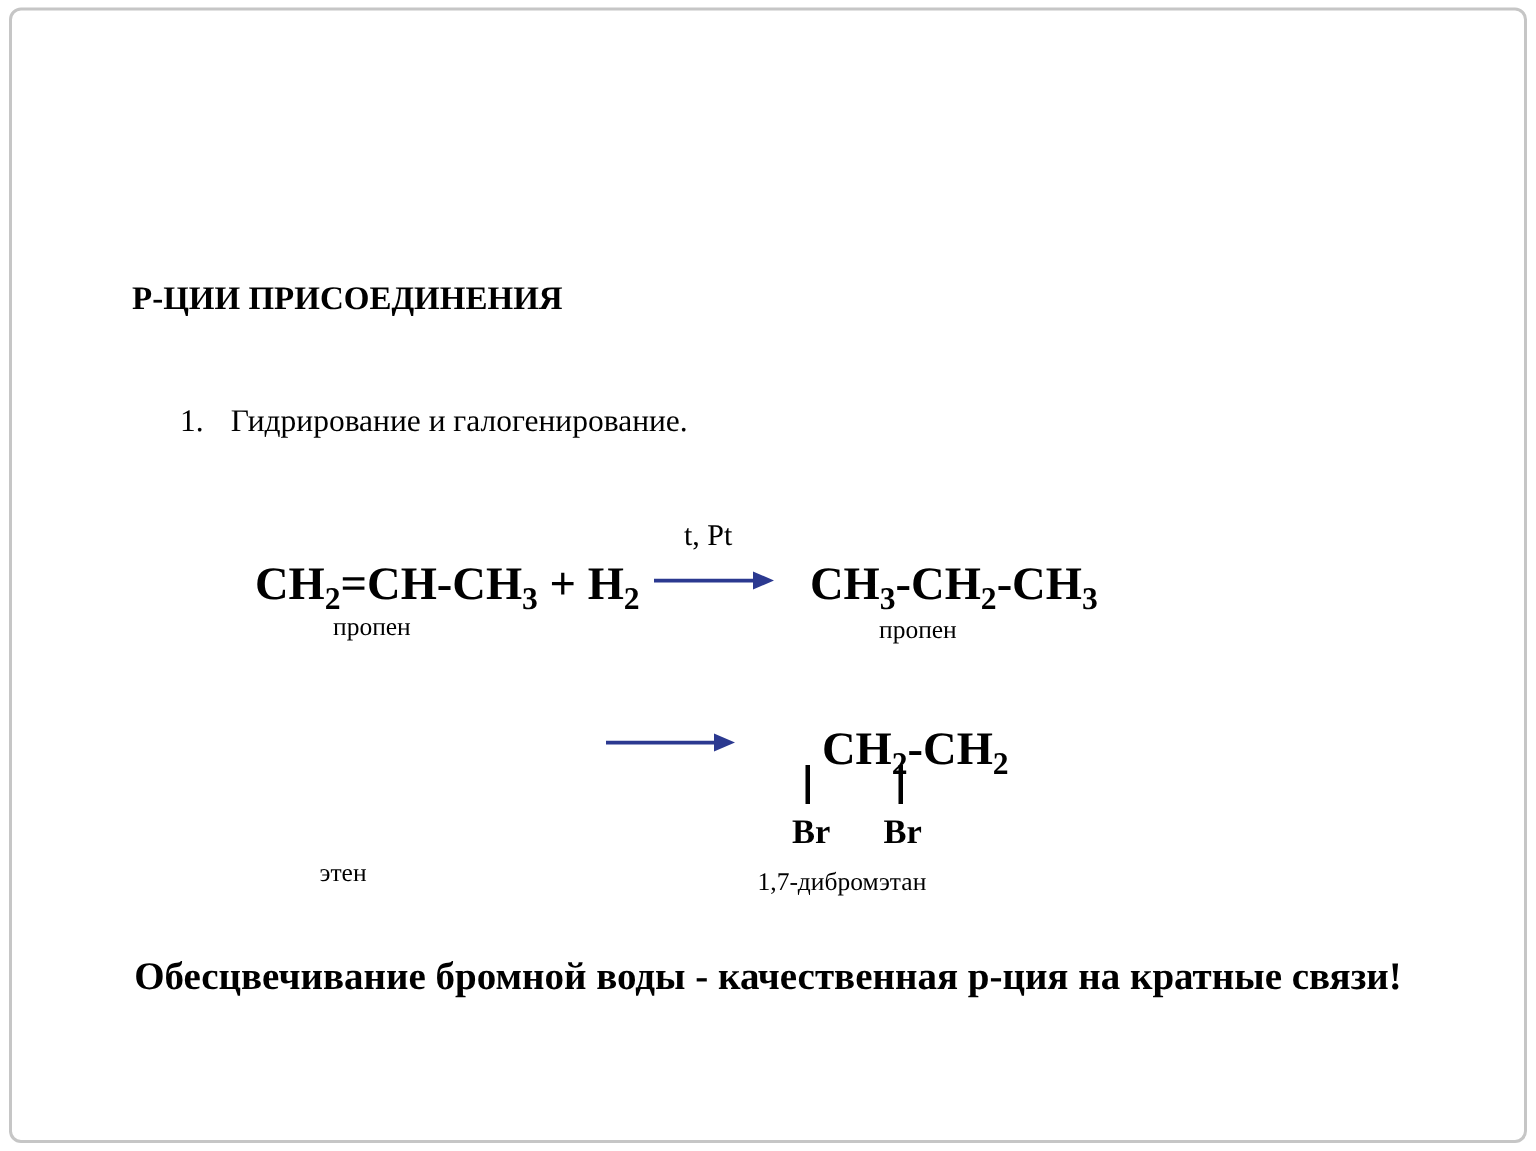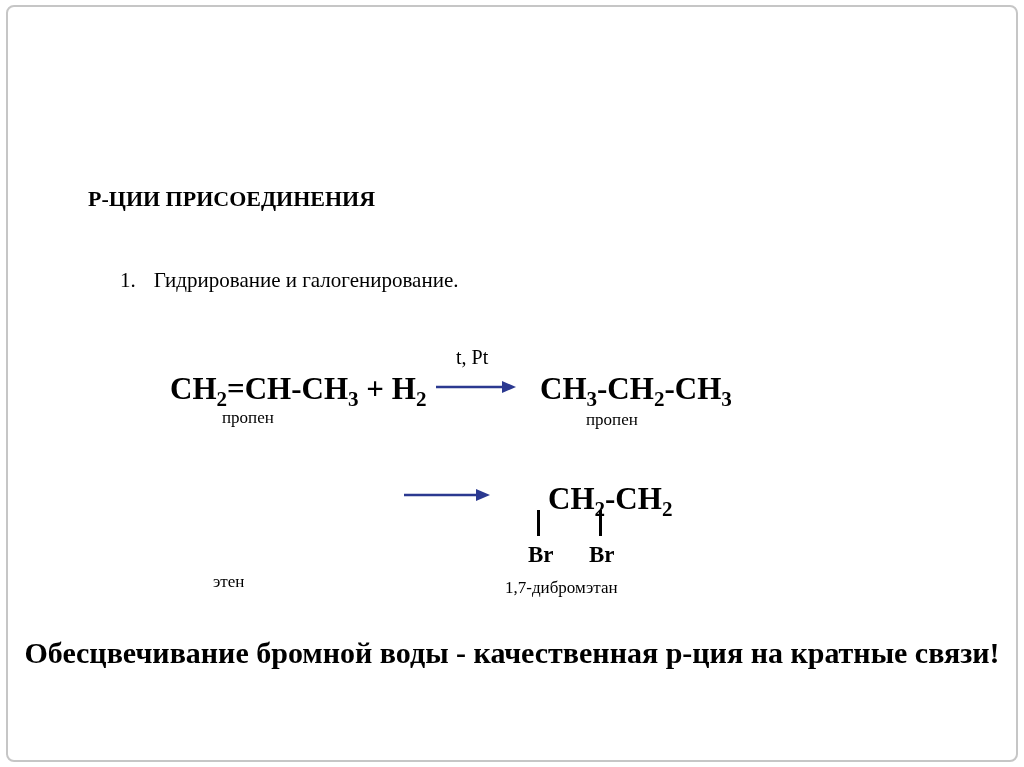--- a/index.html
+++ b/index.html
@@ -72,21 +72,21 @@
   .substituent {
     position: absolute;
     font-size: 23px;
     font-weight: bold;
     text-align: center;
   }
   .footer-note {
     position: absolute;
     left: 0; top: 636px; width: 100%;
     text-align: center;
-    font-size: 30px;
+    font-size: 26px;
     font-weight: bold;
   }
 </style>
 </head>
 <body>
 
 <div class="stage">
   <div class="slide-border"></div>
 
 

